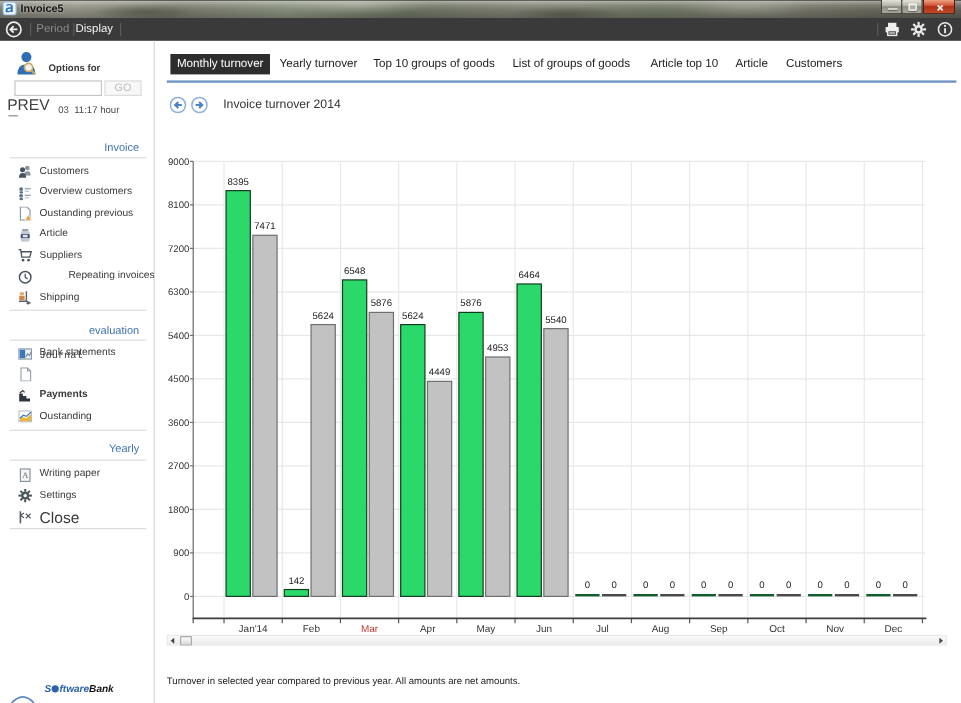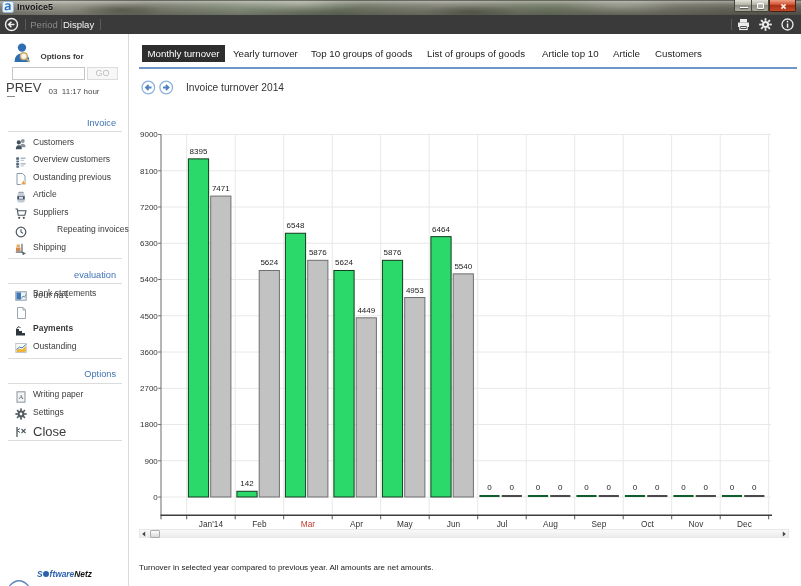--- a/index.html
+++ b/index.html
@@ -161,21 +161,21 @@
         <path d="M1 10.5 V4 H4 V6 H7 V8 H10 V10.5 Z" fill="#2e3640"></path>
         <path d="M1.5 3.5 L4 1.5 L5.5 3" fill="none" stroke="#2e3640" stroke-width="1"></path>
       </svg></div>
     <div class="abs" style="left: 33px; top: 340.7px; font-size: 8.5px; color: rgb(58, 58, 58);">Oustanding</div>
     <div class="abs" style="left: 15px; top: 340.2px; width: 12px; height: 12px;"><svg width="12" height="12" viewBox="0 0 12 12">
         <rect x="0.8" y="1.5" width="10.4" height="9" fill="#fdfdfd" stroke="#b0b8c0" stroke-width="0.8"></rect>
         <path d="M1.5 10 L1.5 8 L4 6.5 L7 7.5 L10.8 4 L10.8 10 Z" fill="#ecb53c"></path>
         <path d="M1.5 7.5 L4.5 5 L7 6 L10.8 2.5" fill="none" stroke="#3c77b8" stroke-width="1"></path>
       </svg></div>
     <div class="abs" style="left: 8px; top: 358px; width: 114px; height: 1px; background: rgb(220, 220, 220);"></div>
-    <div class="abs" style="left: 8px; top: 368.8px; width: 108px; text-align: right; font-size: 9.2px; color: rgb(63, 115, 181);">Options</div>
+    <div class="abs" style="left: 8px; top: 368.8px; width: 108px; text-align: right; font-size: 9.2px; color: rgb(63, 115, 181);">Yearly</div>
     <div class="abs" style="left: 8px; top: 383px; width: 114px; height: 1px; background: rgb(220, 220, 220);"></div>
     <div class="abs" style="left: 33px; top: 389.1px; font-size: 8.5px; color: rgb(58, 58, 58);">Writing paper</div>
     <div class="abs" style="left: 15px; top: 388.6px; width: 12px; height: 12px;"><svg width="12" height="12" viewBox="0 0 12 12">
         <rect x="2" y="0.8" width="8" height="10.4" fill="#f4f4f4" stroke="#8a949e" stroke-width="1"></rect>
         <text x="6" y="8.2" font-size="7" font-family="Liberation Serif,serif" fill="#5a646e" text-anchor="middle">A</text>
       </svg></div>
     <div class="abs" style="left: 33px; top: 406.6px; font-size: 8.5px; color: rgb(58, 58, 58);">Settings</div>
     <div class="abs" style="left: 15px; top: 406.1px; width: 12px; height: 12px;"><svg width="12" height="12" viewBox="0 0 12 12">
         <g fill="#4e585e">
           <circle cx="6" cy="6" r="3.4"></circle>
@@ -344,16 +344,16 @@
 <div class="abs" style="left:139px;top:529px;width:650px;height:9px;background:linear-gradient(180deg,#f9f9f9,#ececec);border:1px solid #e8e8e8"></div>
 <svg class="abs" style="left:141px;top:530.5px" width="6" height="6" viewBox="0 0 6 6">
     <path d="M4.2 0.5 L1.2 3 L4.2 5.5 Z" fill="#444"></path>
   </svg>
 <div class="abs" style="left:149.5px;top:529.5px;width:10.5px;height:8px;background:linear-gradient(180deg,#fdfdfd,#d8d8d8);border:1px solid #ababab;border-radius:1px"></div>
 <svg class="abs" style="left:781px;top:530.5px" width="6" height="6" viewBox="0 0 6 6">
     <path d="M1.8 0.5 L4.8 3 L1.8 5.5 Z" fill="#444"></path>
   </svg>
 
 <div class="abs" style="left:139px;top:563px;font-size:8px;color:#1a1a1a">Turnover in selected year compared to previous year. All amounts are net amounts.</div>
-<div class="abs" style="left:37px;top:568.5px;font-size:8.4px;font-weight:bold;font-style:italic;color:#2a62ae;white-space:nowrap">S<span style="display:inline-block;width:6px;height:6px;border-radius:50%;background:#2a62ae;position:relative;top:0px;margin:0 .5px"></span>ftware<span style="color:#141414">Netz</span></div>
+<div class="abs" style="left:37px;top:568.5px;font-size:8.4px;font-weight:bold;font-style:italic;color:#2a62ae;white-space:nowrap">S<span style="display:inline-block;width:6px;height:6px;border-radius:50%;background:#2a62ae;position:relative;top:0px;margin:0 .5px"></span>ftware<span style="color:#141414">Bank</span></div>
 <svg class="abs" style="left:9px;top:579px" width="20" height="7" viewBox="0 0 20 7">
   <path d="M0.5 7 Q10 -3.5 19.5 7" fill="none" stroke="#5b87c5" stroke-width="1.3"></path>
 </svg>
 
 </body></html>

